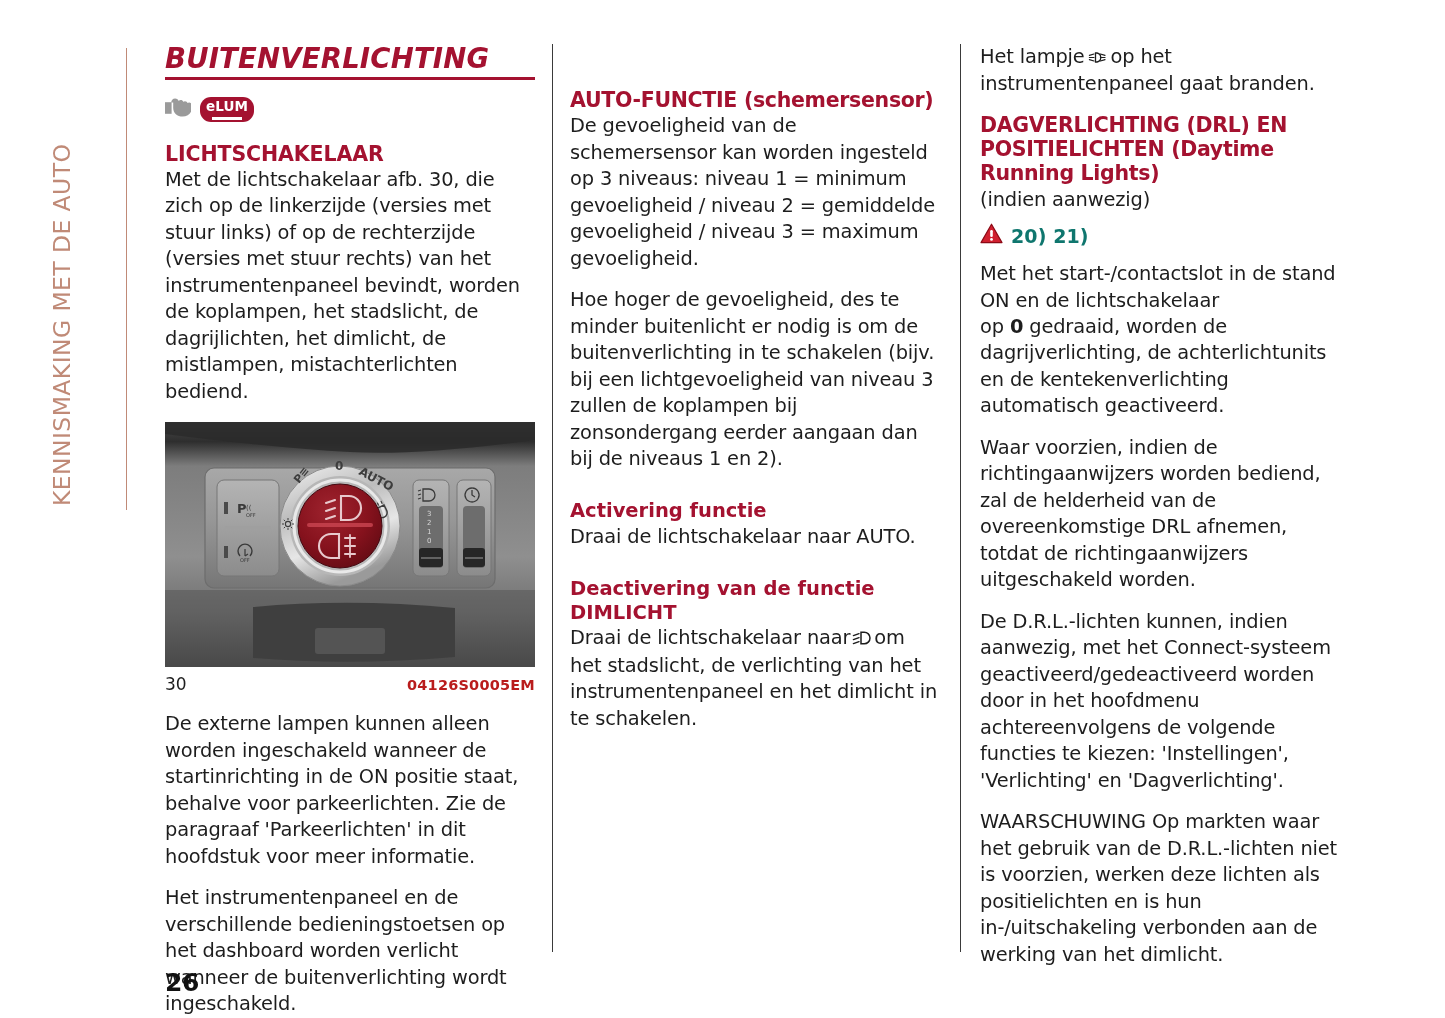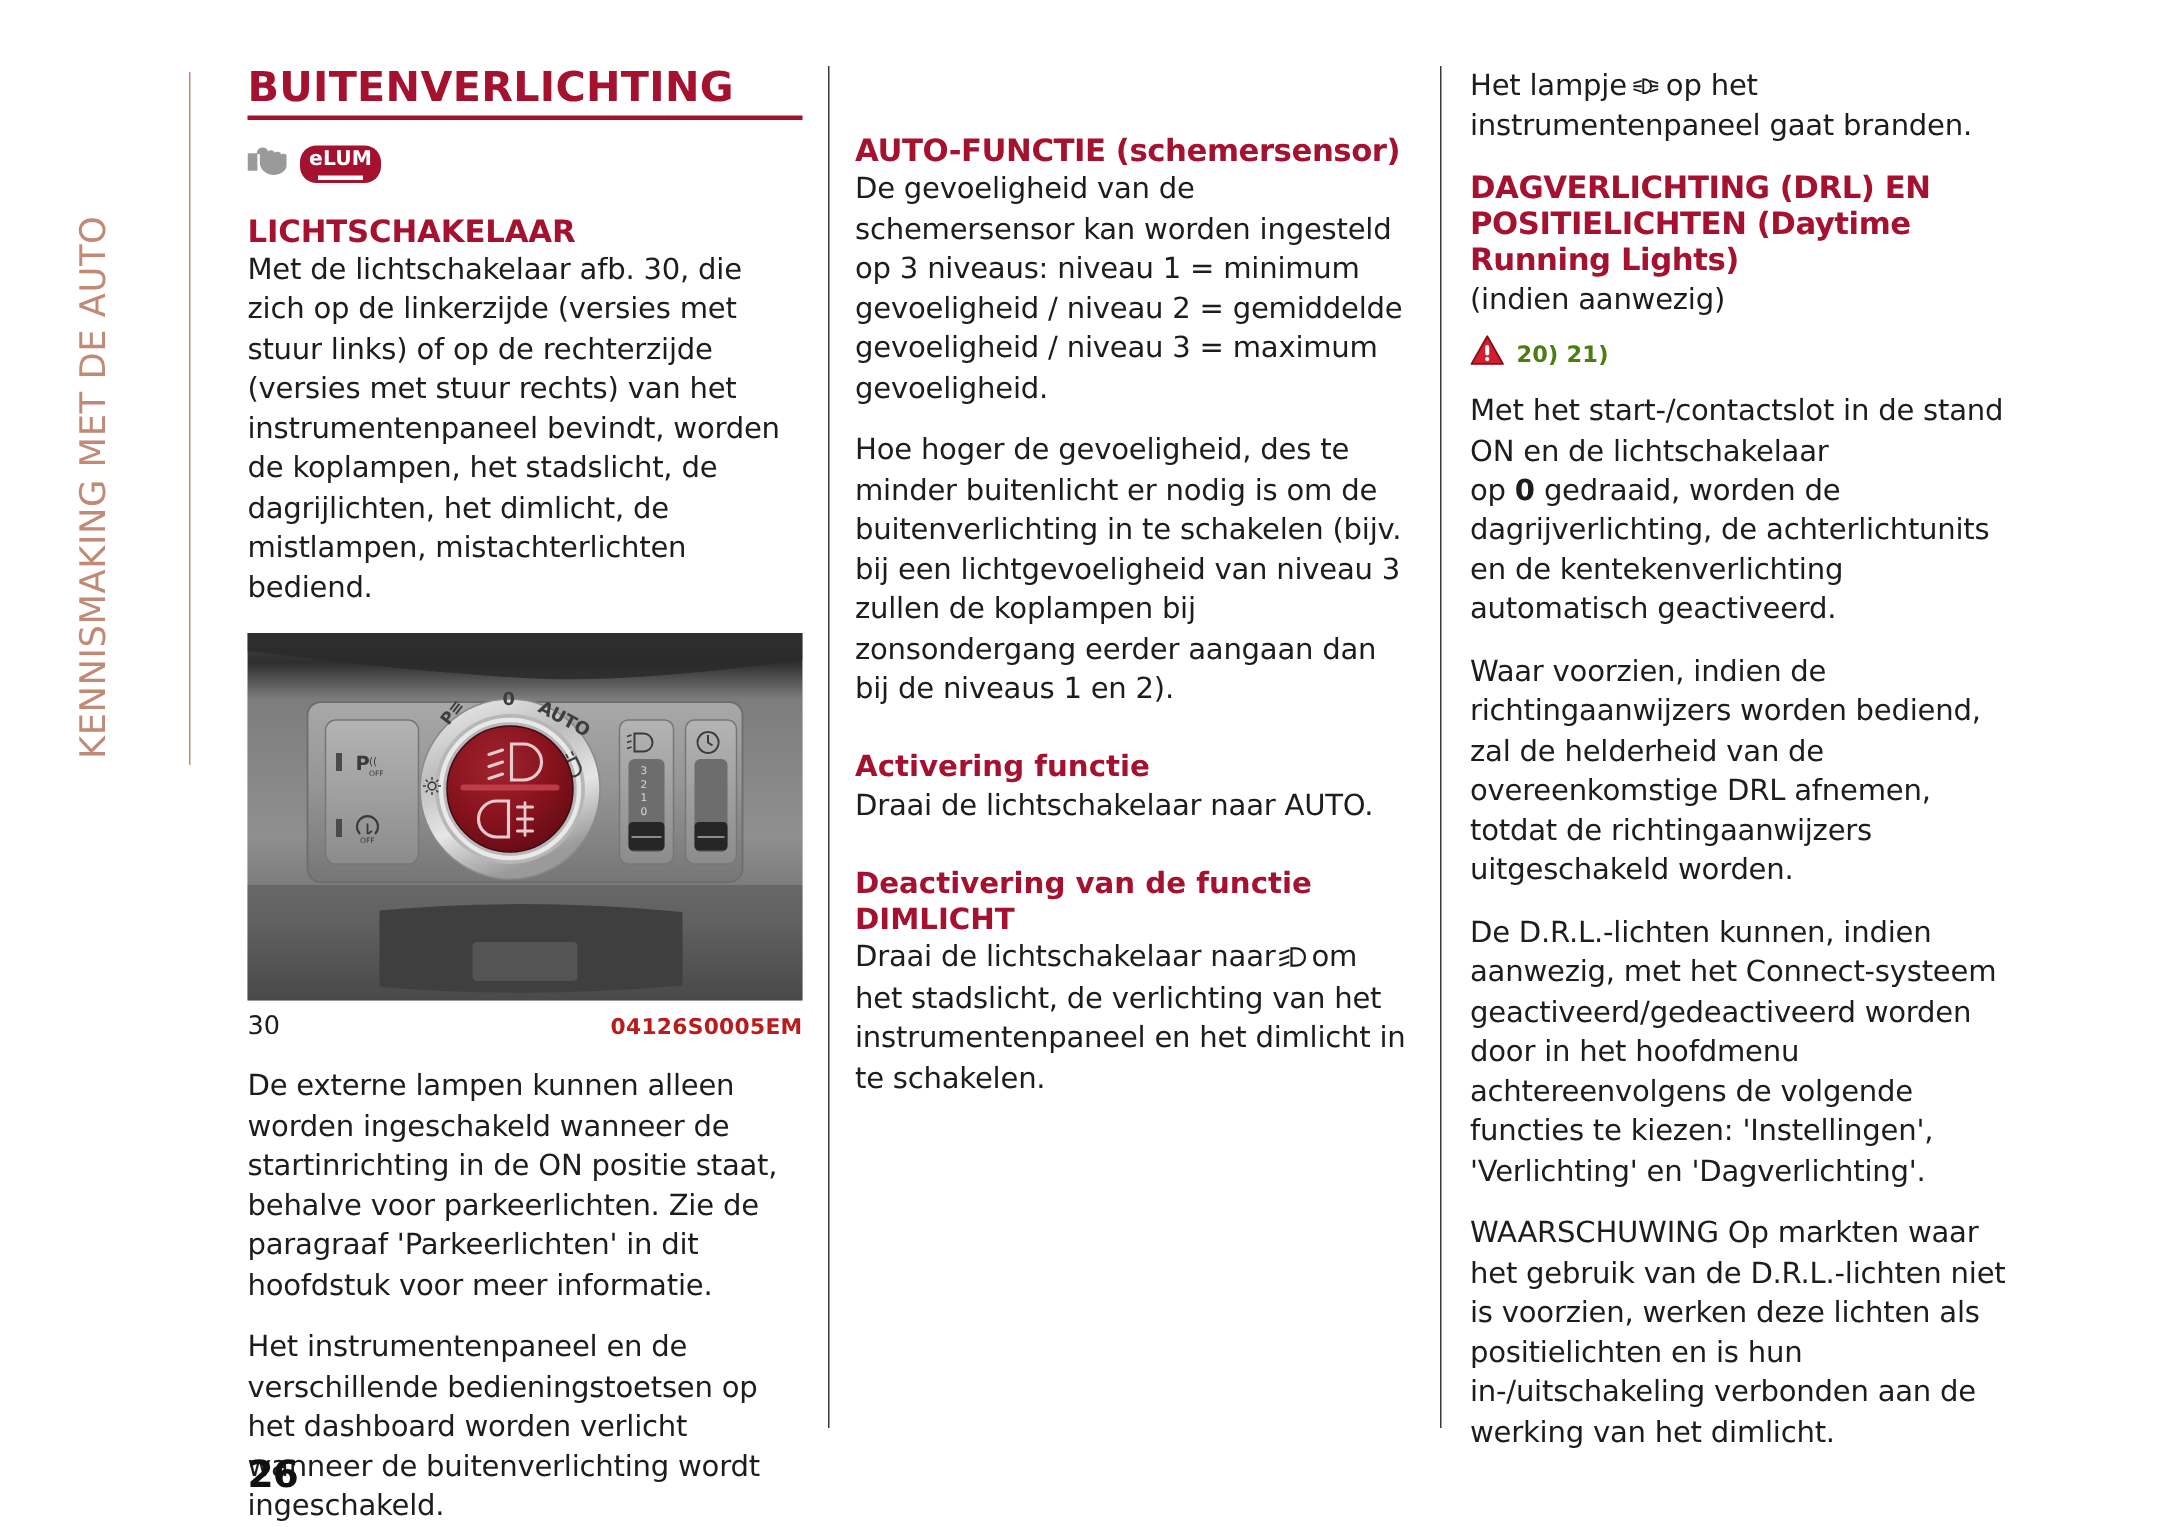--- a/index.html
+++ b/index.html
@@ -84,20 +84,21 @@
 
   
   h1.doc-title {
     margin: 0 0 0 0;
     font-size: 27.5px;
     font-weight: 700;
     letter-spacing: 0.2px;
     color: #a41230;
     line-height: 1.02;
     font-family: "DejaVu Sans", "Liberation Sans", sans-serif;
+    font-style: italic;
   }
   .title-rule {
     margin-top: 5px;
     width: 100%;
     height: 2.6px;
     background: #a41230;
   }
 
   h2.sec-head {
     margin: 0;
@@ -167,23 +168,23 @@
 
   
   .warn-row {
     display: flex;
     align-items: center;
     gap: 8px;
     margin-top: 10px;
     margin-bottom: 13px;
   }
   .warn-refs {
-    font-size: 15px;
-    font-weight: 700;
-    color: #4d7c0f;
+    font-size: 19px;
+    font-weight: 700;
+    color: #0f766e;
     letter-spacing: 0.1px;
   }
 
   
   .inline-icon {
     display: inline-block;
     vertical-align: -1px;
     margin: 0 2px;
   }
 

